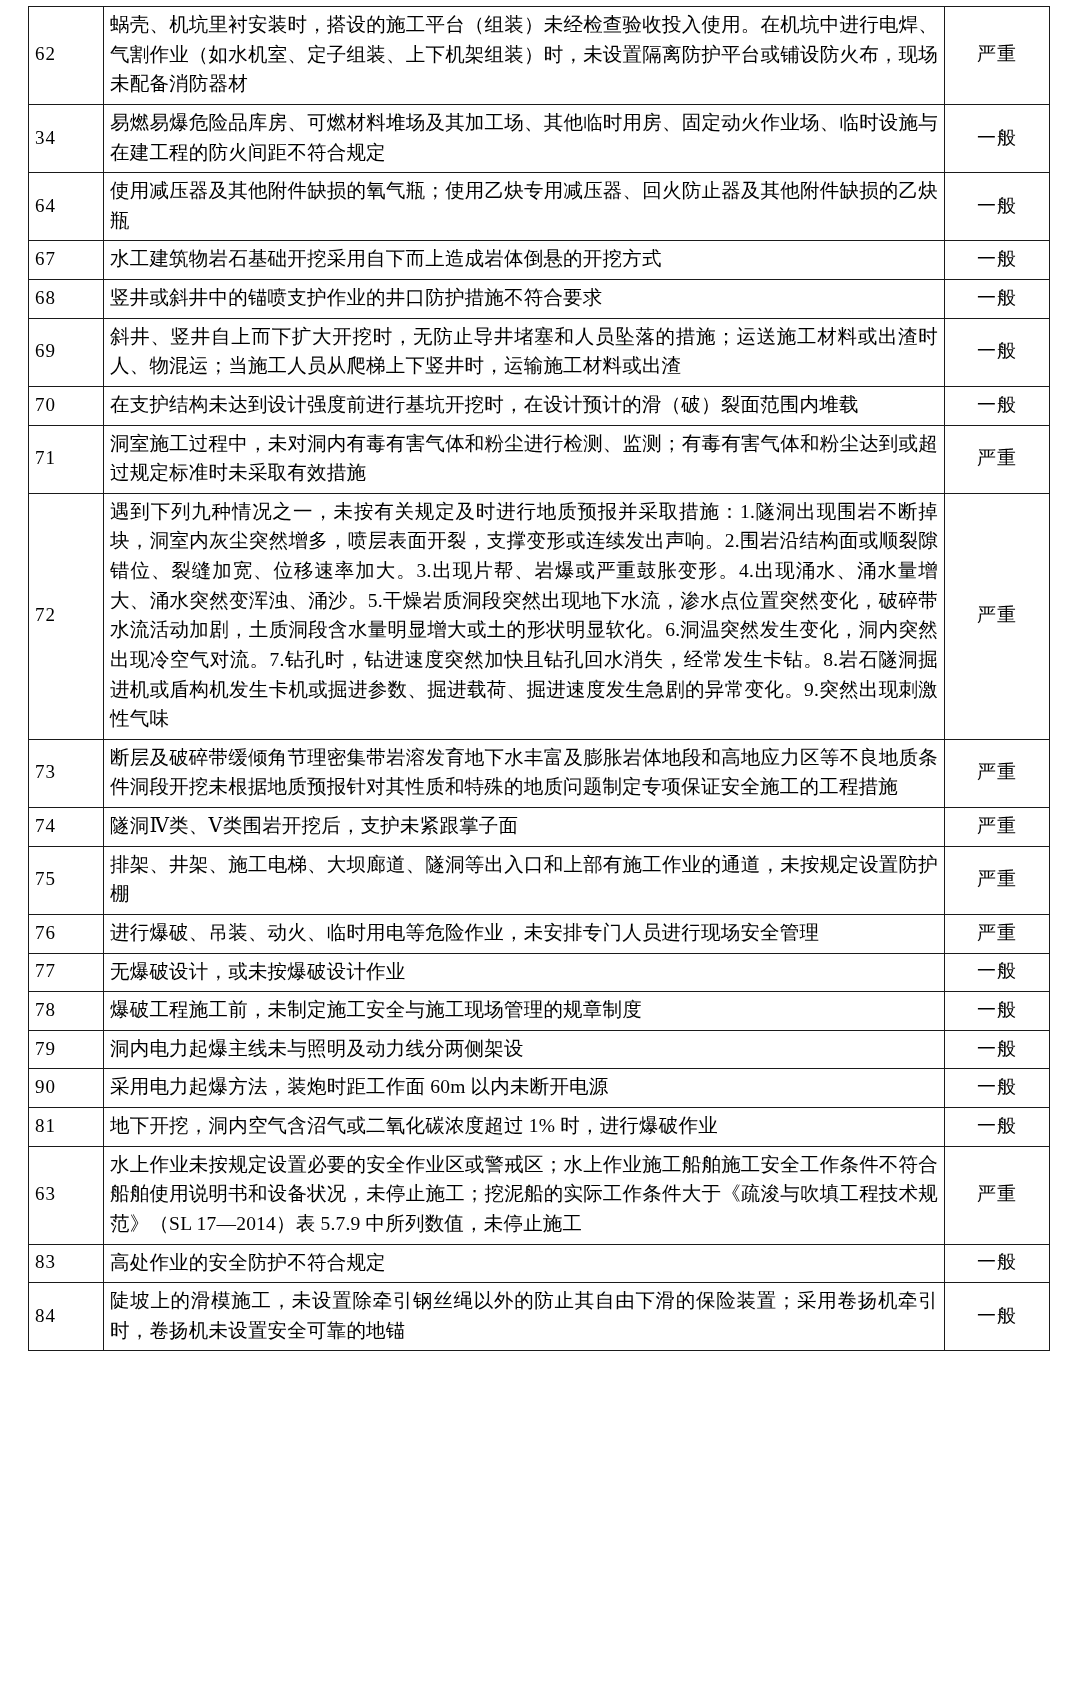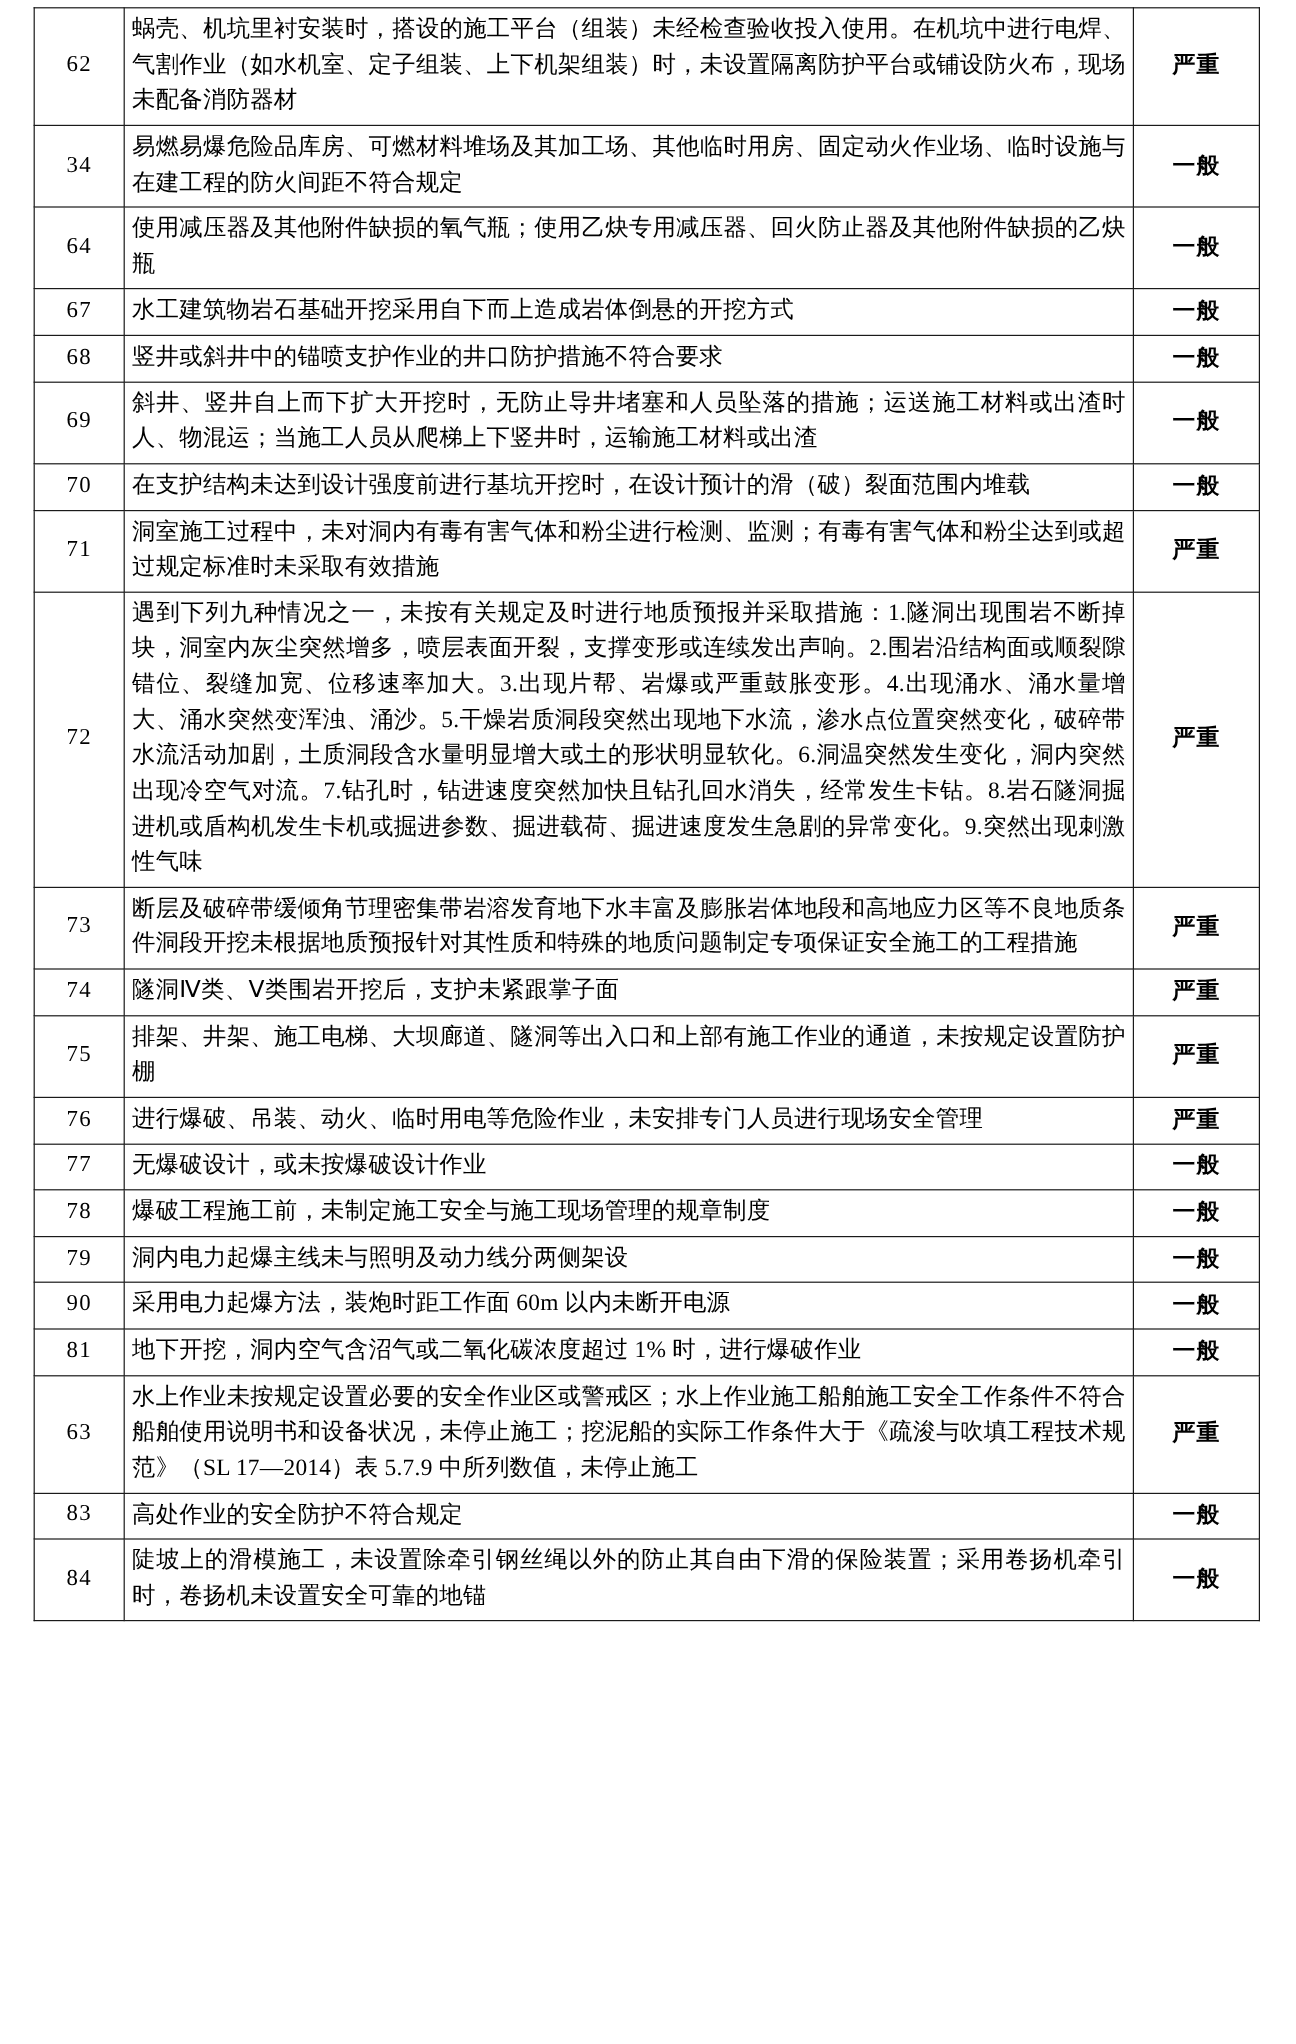--- a/index.html
+++ b/index.html
@@ -27,42 +27,40 @@
     table-layout: fixed;
     border: 1px solid #1a1a1a;
   }
   table.doc-table td {
     border: 1px solid #1a1a1a;
     vertical-align: middle;
     padding: 3px 6px 5px 6px;
   }
   td.num {
     width: 62px;
-    text-align: center;
     font-family: "Liberation Serif", "DejaVu Serif", serif;
     font-size: 19px;
     letter-spacing: 1px;
     padding-left: 0;
     padding-right: 0;
   }
   td.desc {
     font-size: 19.5px;
     line-height: 1.52;
     text-align: justify;
     text-justify: inter-ideograph;
     letter-spacing: 0.2px;
     padding-left: 10px;
     padding-right: 8px;
-    font-family: Liberation Serif, serif;
   }
   td.level {
     width: 92px;
     text-align: center;
     font-size: 19px;
-    font-weight: bold;
+    font-weight: normal;
     letter-spacing: 1px;
     padding-left: 0;
     padding-right: 0;
   }
 </style>
 </head>
 <body>
 
 <div class="page">
   <table class="doc-table">

